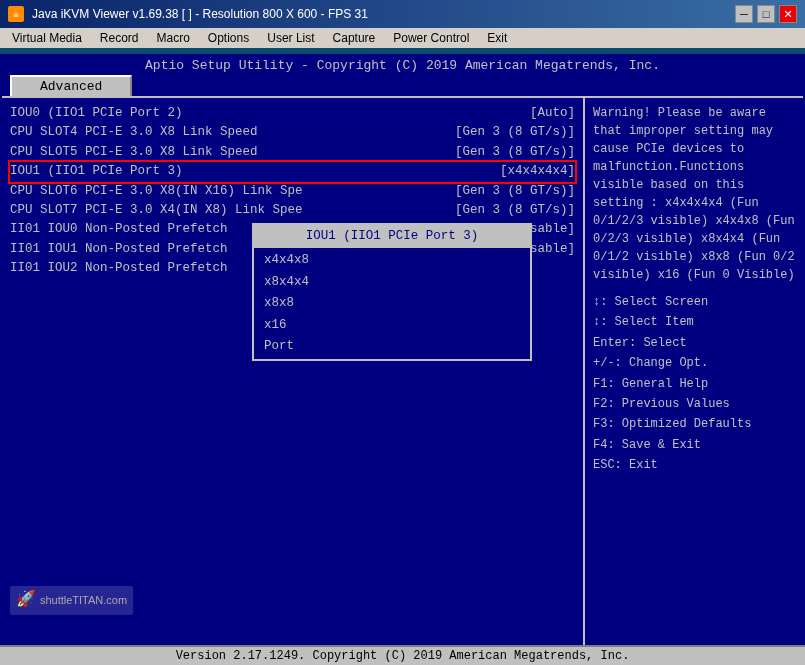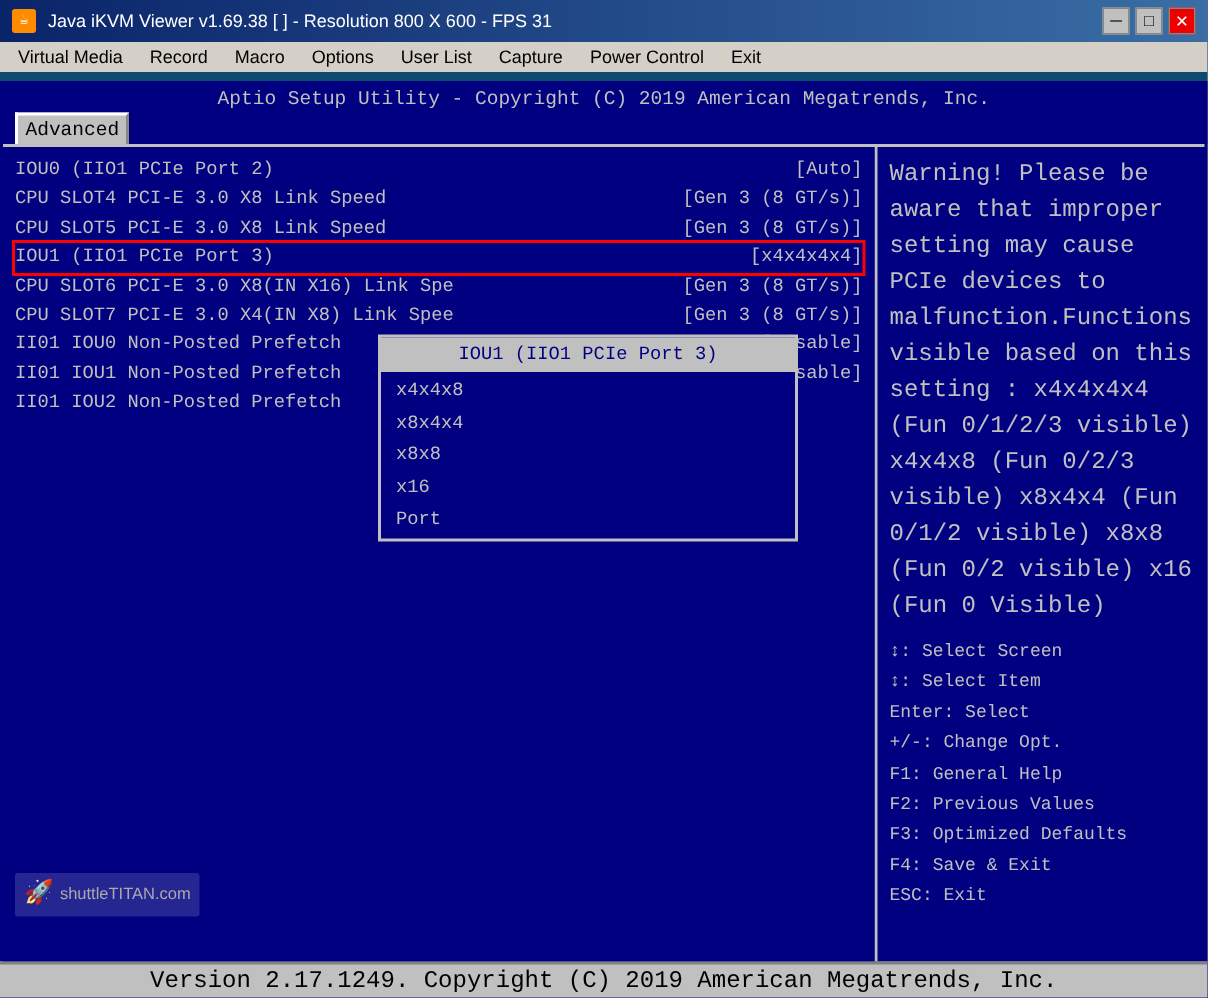--- a/index.html
+++ b/index.html
@@ -101,21 +101,21 @@
 
     
     .bios-tabs {
       display: flex;
       background: #000080;
       padding: 0 10px;
     }
     .bios-tab {
       background: #c0c0c0;
       color: #000;
-      padding: 2px 5px;
+      padding: 2px 28px;
       font-size: 13px;
       border-top: 2px solid #fff;
       border-left: 2px solid #fff;
       border-right: 2px solid #888;
       cursor: pointer;
     }
 
     
     .bios-content {
       display: flex;
@@ -197,35 +197,35 @@
       background: #000080;
       color: #c0c0c0;
       padding: 6px 8px;
       font-size: 12px;
       line-height: 1.5;
       border-left: 2px solid #c0c0c0;
     }
     .help-text {
       white-space: pre-wrap;
       word-wrap: break-word;
-      font-size: 16px;
+      font-size: 12px;
       line-height: 1.5;
     }
     .key-help {
       margin-top: 8px;
       font-size: 12px;
       line-height: 1.7;
     }
 
     
     .bios-footer {
       background: #c0c0c0;
       color: #000;
       text-align: center;
-      font-size: 16px;
+      font-size: 12px;
       padding: 2px 0;
       border-top: 2px solid #808080;
       display: flex;
       align-items: center;
       justify-content: center;
       gap: 0;
     }
 
     
     .watermark {

